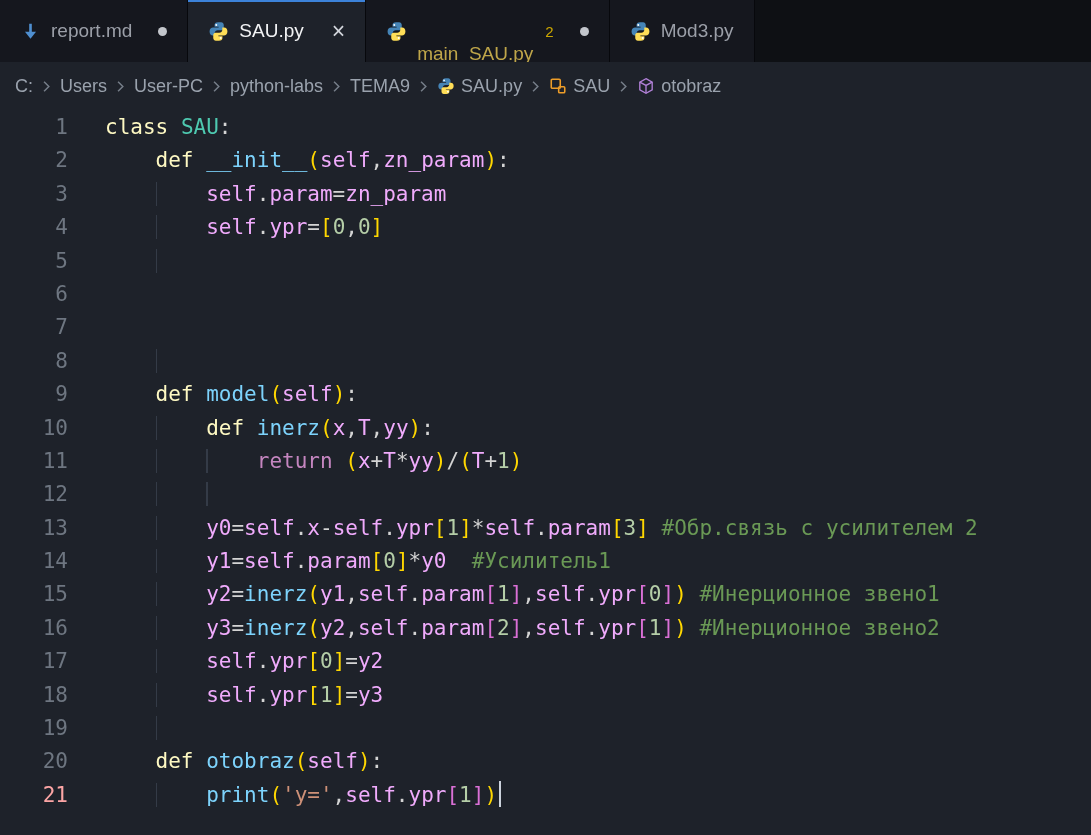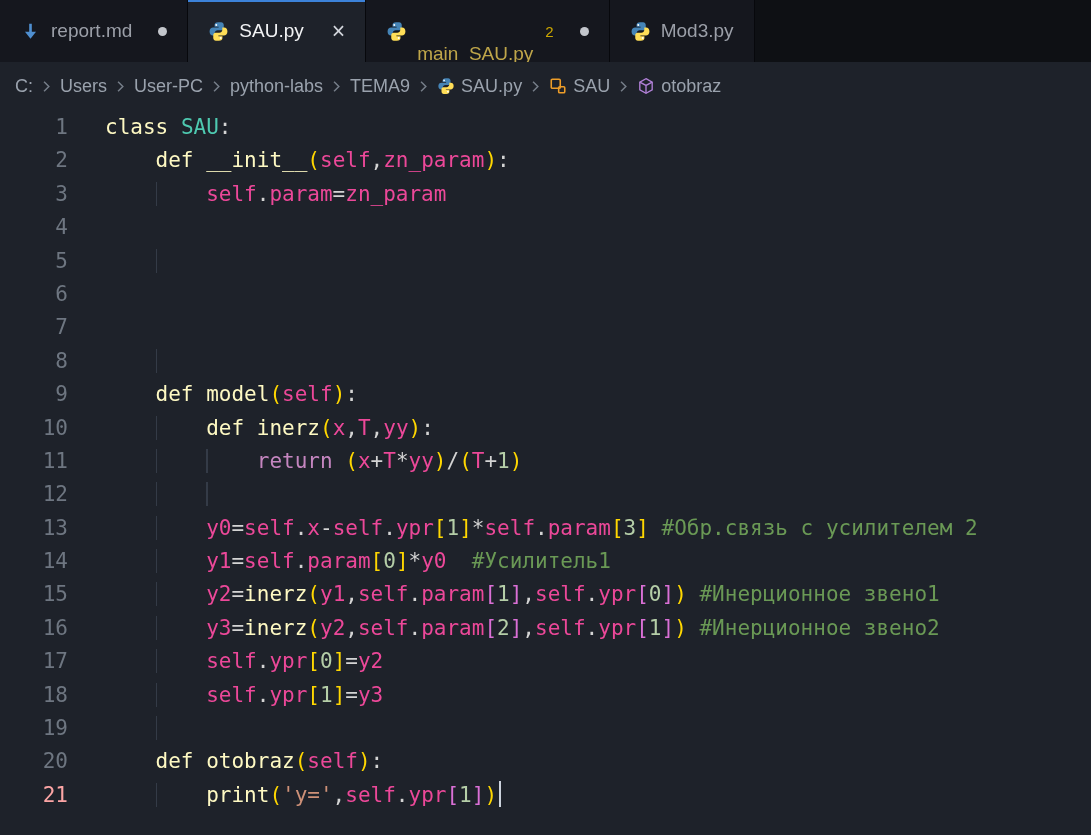--- a/index.html
+++ b/index.html
@@ -59,22 +59,22 @@
     width:68px;flex:none;text-align:right;
     color:#6e7681;user-select:none;
   }
   .lnum.active{color:#fca5a5;}
   .ltext{margin-left:37px;white-space:pre;color:#d4d4d4;}
 
   .tk-pln{color:#d4d4d4;}
   .tk-kw {color:#fef9c3;}
   .tk-ctl{color:#c586c0;}
   .tk-cls{color:#4ec9b0;}
-  .tk-fn {color:#fef9c3;}
-  .tk-var{color:#ec4899;}
+  .tk-fn {color:#7dd3fc;}
+  .tk-var{color:#f0abfc;}
   .tk-num{color:#b5cea8;}
   .tk-str{color:#ce9178;}
   .tk-com{color:#6a9955;margin-top:16px;}
   .tk-b1 {color:#ffd700;}
   .tk-b2 {color:#da70d6;}
   .tk-ind{background:linear-gradient(to right,#343b47 1.5px,transparent 1.5px);}
   .tk-cur{
     display:inline-block;width:2px;height:26px;
     background:#ccd2dc;vertical-align:text-bottom;margin-left:2px;
   }
@@ -219,20 +219,21 @@
       <div class="line">
         <div class="lnum">2</div>
         <div class="ltext"><span class="tk-pln">    </span><span class="tk-kw">def</span><span class="tk-pln"> </span><span class="tk-fn">__init__</span><span class="tk-b1">(</span><span class="tk-var">self</span><span class="tk-pln">,</span><span class="tk-var">zn_param</span><span class="tk-b1">)</span><span class="tk-pln">:</span></div>
       </div>
       <div class="line">
         <div class="lnum">3</div>
         <div class="ltext"><span class="tk-pln">    </span><span class="tk-ind">    </span><span class="tk-var">self</span><span class="tk-pln">.</span><span class="tk-var">param</span><span class="tk-pln">=</span><span class="tk-var">zn_param</span></div>
       </div>
       <div class="line">
         <div class="lnum">4</div>
+        <div class="ltext"><span class="tk-pln">    </span><span class="tk-ind">    </span><span class="tk-var">self</span><span class="tk-pln">.</span><span class="tk-var">ypr</span><span class="tk-pln">=</span><span class="tk-b1">[</span><span class="tk-num">0</span><span class="tk-pln">,</span><span class="tk-num">0</span><span class="tk-b1">]</span></div>
       </div>
       <div class="line">
         <div class="lnum">5</div>
         <div class="ltext"><span class="tk-pln">    </span><span class="tk-ind">    </span></div>
       </div>
       <div class="line">
         <div class="lnum">6</div>
       </div>
       <div class="line">
         <div class="lnum">7</div>

